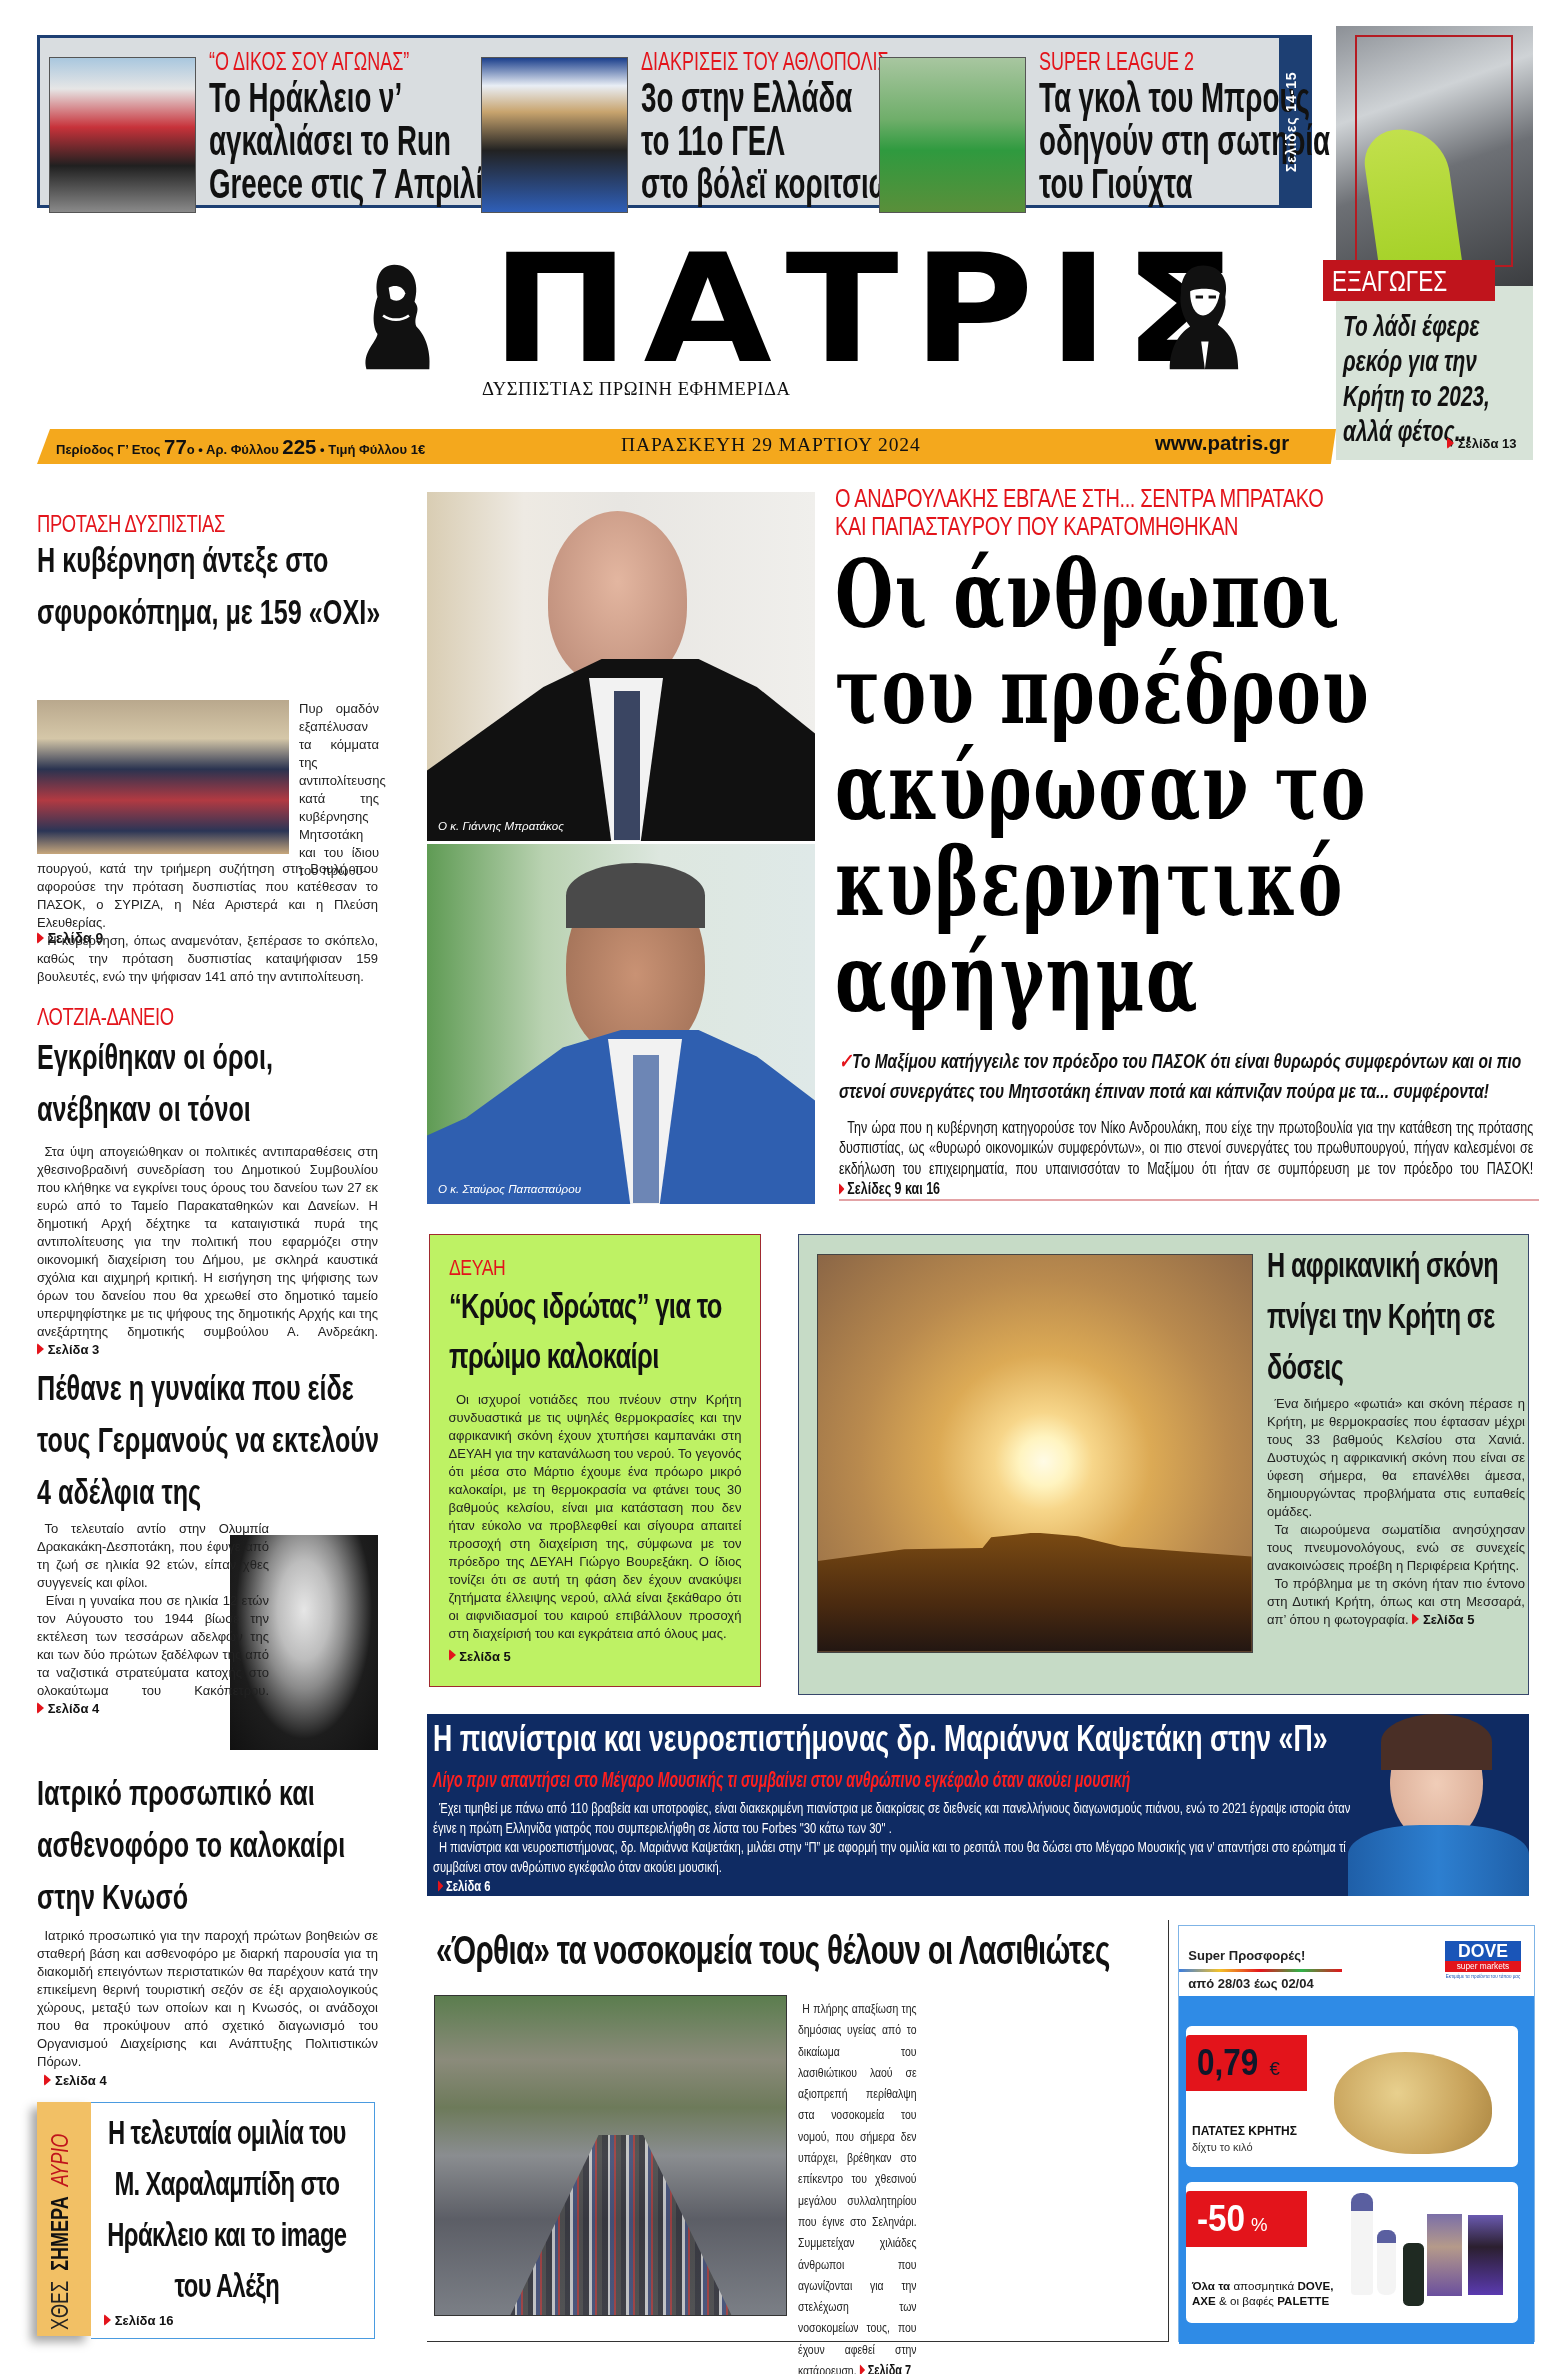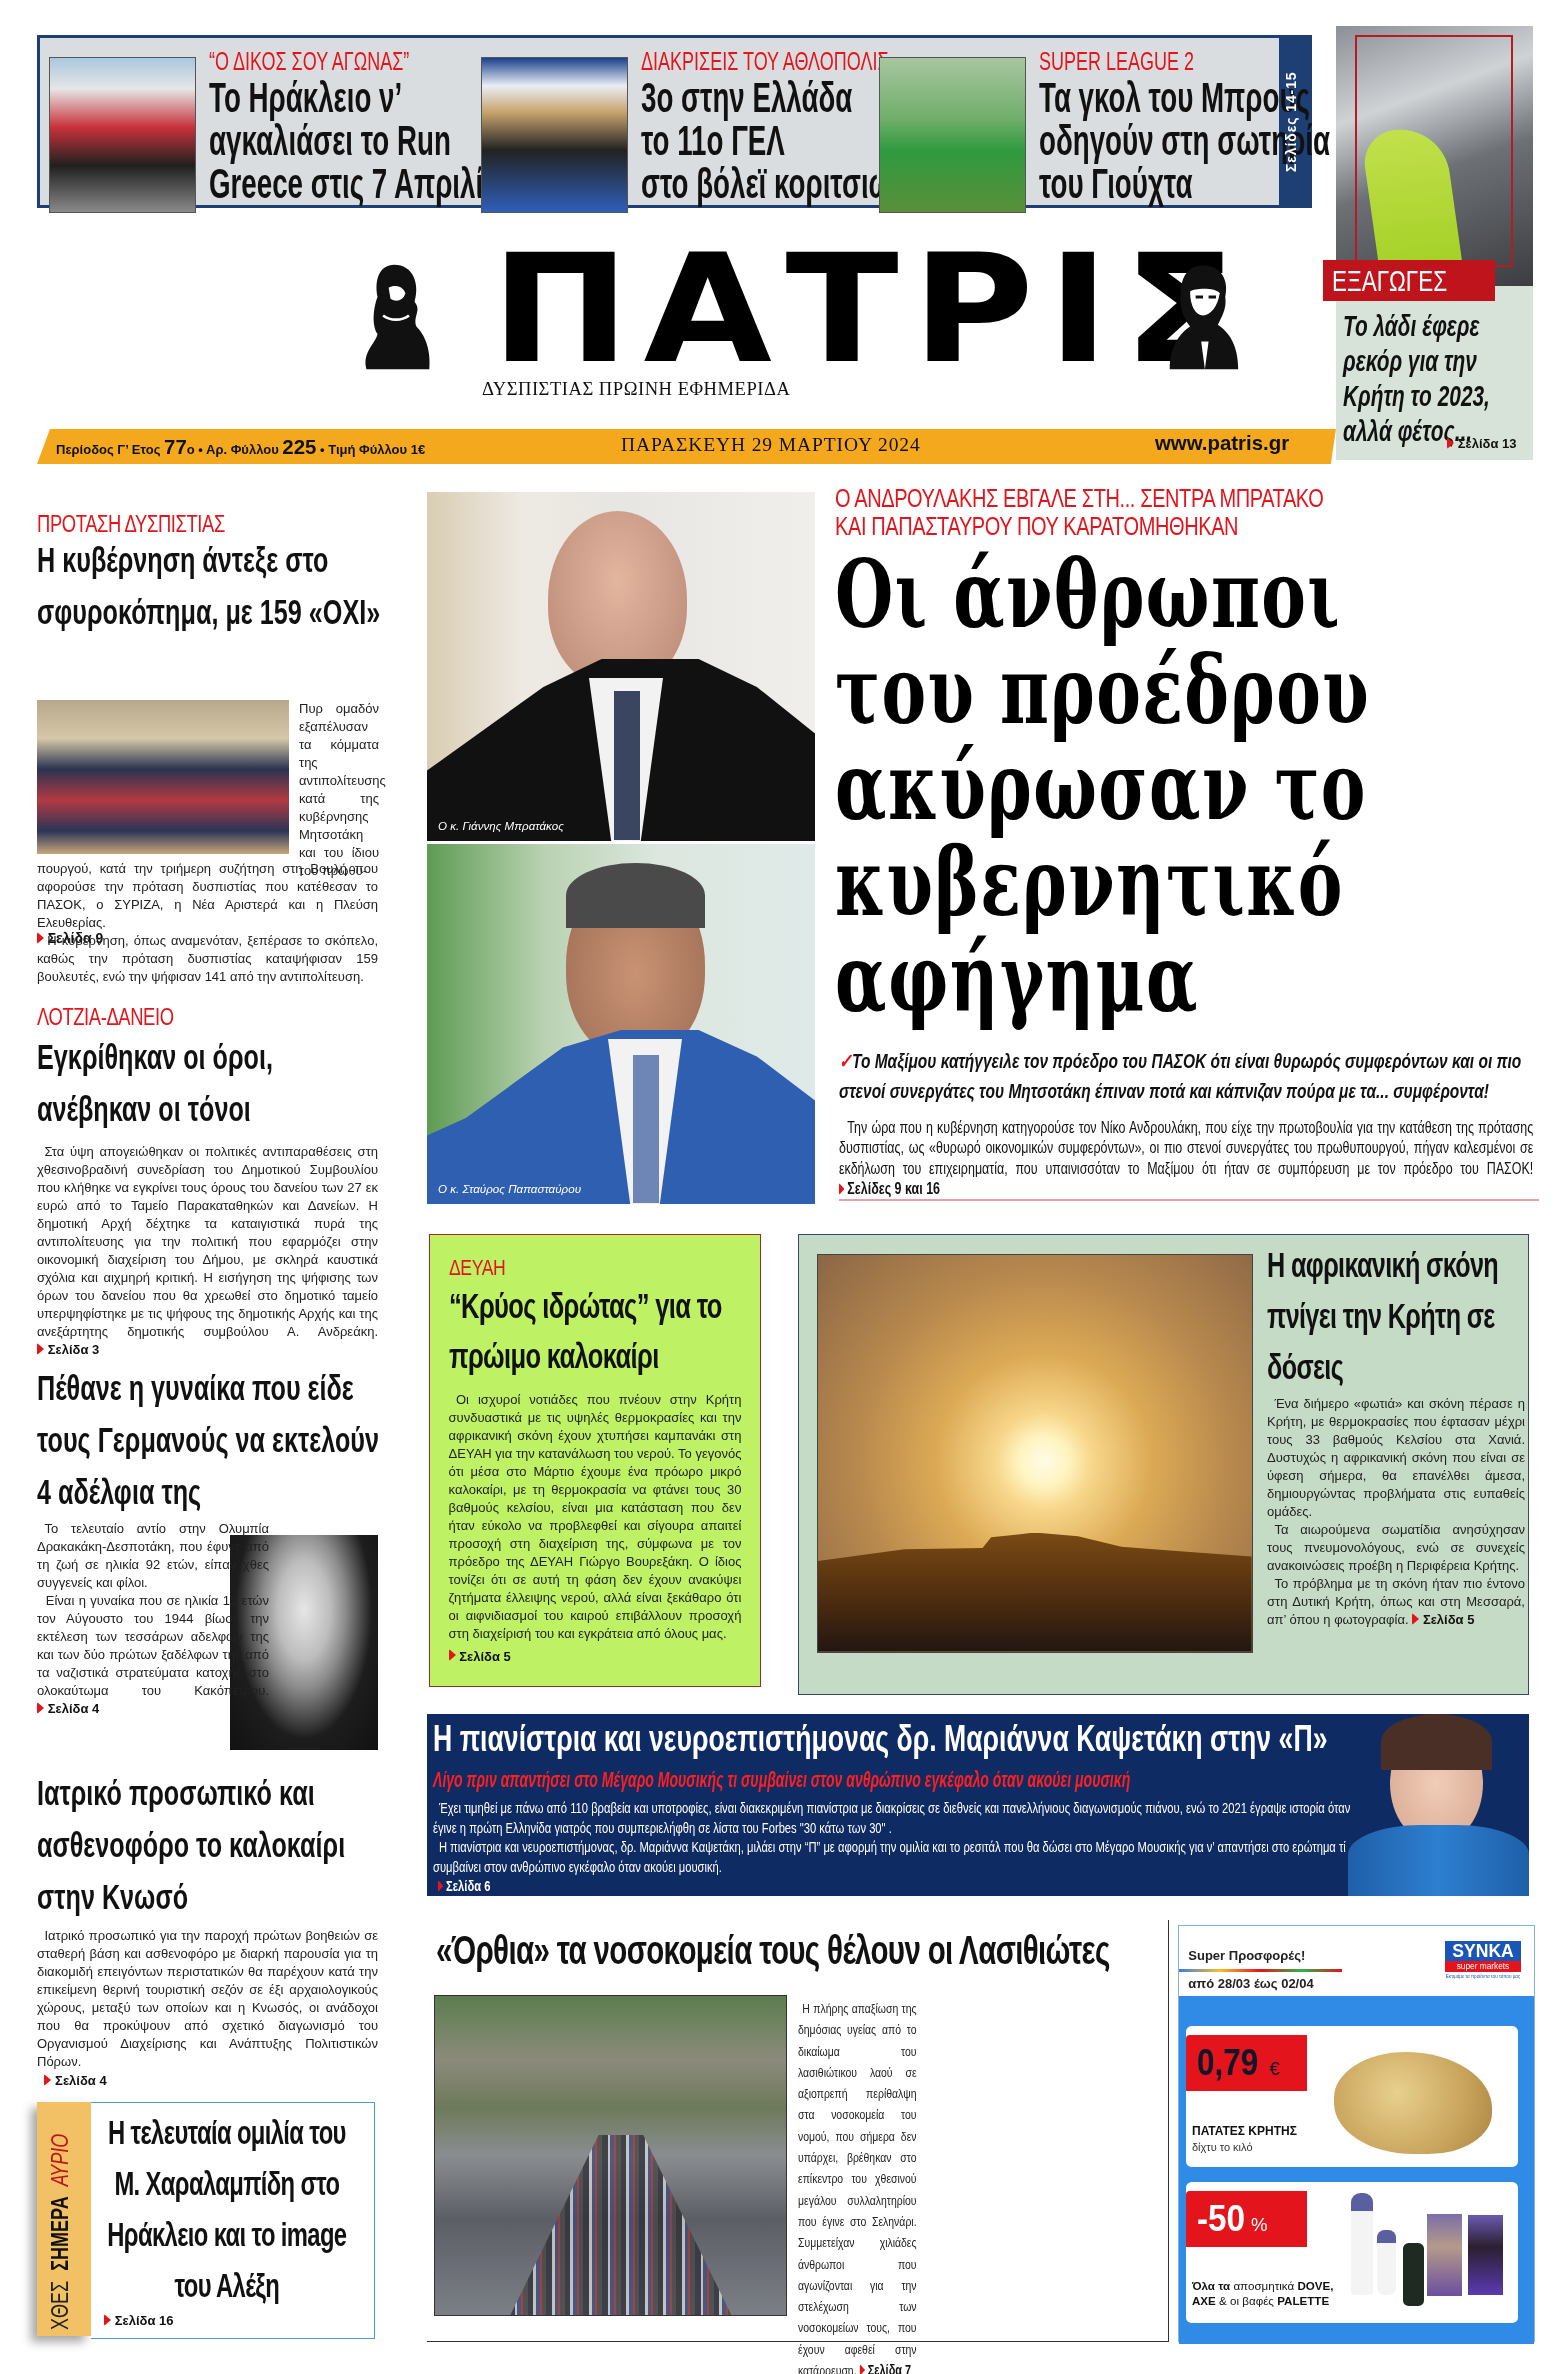--- a/index.html
+++ b/index.html
@@ -289,21 +289,21 @@
     <span>Η πλήρης απαξίωση της δημόσιας υγείας από το δικαίωμα του λασιθιώτικου λαού σε αξιοπρεπή περίθαλψη στα νοσοκομεία του νομού, που σήμερα δεν υπάρχει, βρέθηκαν στο επίκεντρο του χθεσινού μεγάλου συλλαλητηρίου που έγινε στο Σεληνάρι. Συμμετείχαν χιλιάδες άνθρωποι που αγωνίζονται για την στελέχωση των νοσοκομείων τους, που έχουν αφεθεί στην κατάρρευση.</span>
     <span class="page-ref" style="font-size:14px;"><span class="tri"></span><span>Σελίδα 7</span></span>
   </div>
 </div>
 
 <div id="synka-ad" class="abs">
   <div style="position:absolute;left:9.3px;top:22px;font-size:13px;font-weight:bold;color:#222;">Super Προσφορές!</div>
   <div style="position:absolute;left:0;top:43px;width:163px;height:2.8px;background:linear-gradient(90deg,#3b7de0,#f3c12a,#e3141b,#2fb34a,#e3141b);"></div>
   <div style="position:absolute;left:9.3px;top:50px;font-size:13px;font-weight:bold;color:#222;">από 28/03 έως 02/04</div>
   <div style="position:absolute;left:266px;top:15px;width:76px;">
-    <div style="background:#1a55b8;color:#fff;font-weight:bold;font-size:17.6px;text-align:center;line-height:20.4px;">SYNKA</div>
+    <div style="background:#1a55b8;color:#fff;font-weight:bold;font-size:17.6px;text-align:center;line-height:20.4px;">DOVE</div>
     <div style="background:#e3141b;color:#fff;font-size:8.3px;text-align:center;line-height:11px;">super markets</div>
     <div style="color:#1a55b8;font-size:4.6px;text-align:center;margin-top:1.9px;white-space:nowrap;">Εκτιμάμε τα προϊόντα του τόπου μας</div>
   </div>
   <div style="position:absolute;left:0;top:70px;width:355px;height:348px;background:#2f8be6;">
 
     <div style="position:absolute;left:7.4px;top:30px;width:332px;height:141px;background:#fff;border-radius:5.6px;">
       <div style="position:absolute;left:0;top:9.3px;width:121px;height:56px;background:#e3141b;color:#0f172a;border-radius:3.7px 0 0 0;">
         <span style="font-size:37px;font-weight:bold;line-height:56px;margin-left:11px;display:inline-block;transform:scaleX(0.85);transform-origin:left center;">0,79</span><span style="font-size:18.6px;">€</span>
       </div>
       <div style="position:absolute;left:5.6px;top:98px;font-size:12px;font-weight:bold;">ΠΑΤΑΤΕΣ ΚΡΗΤΗΣ</div>

